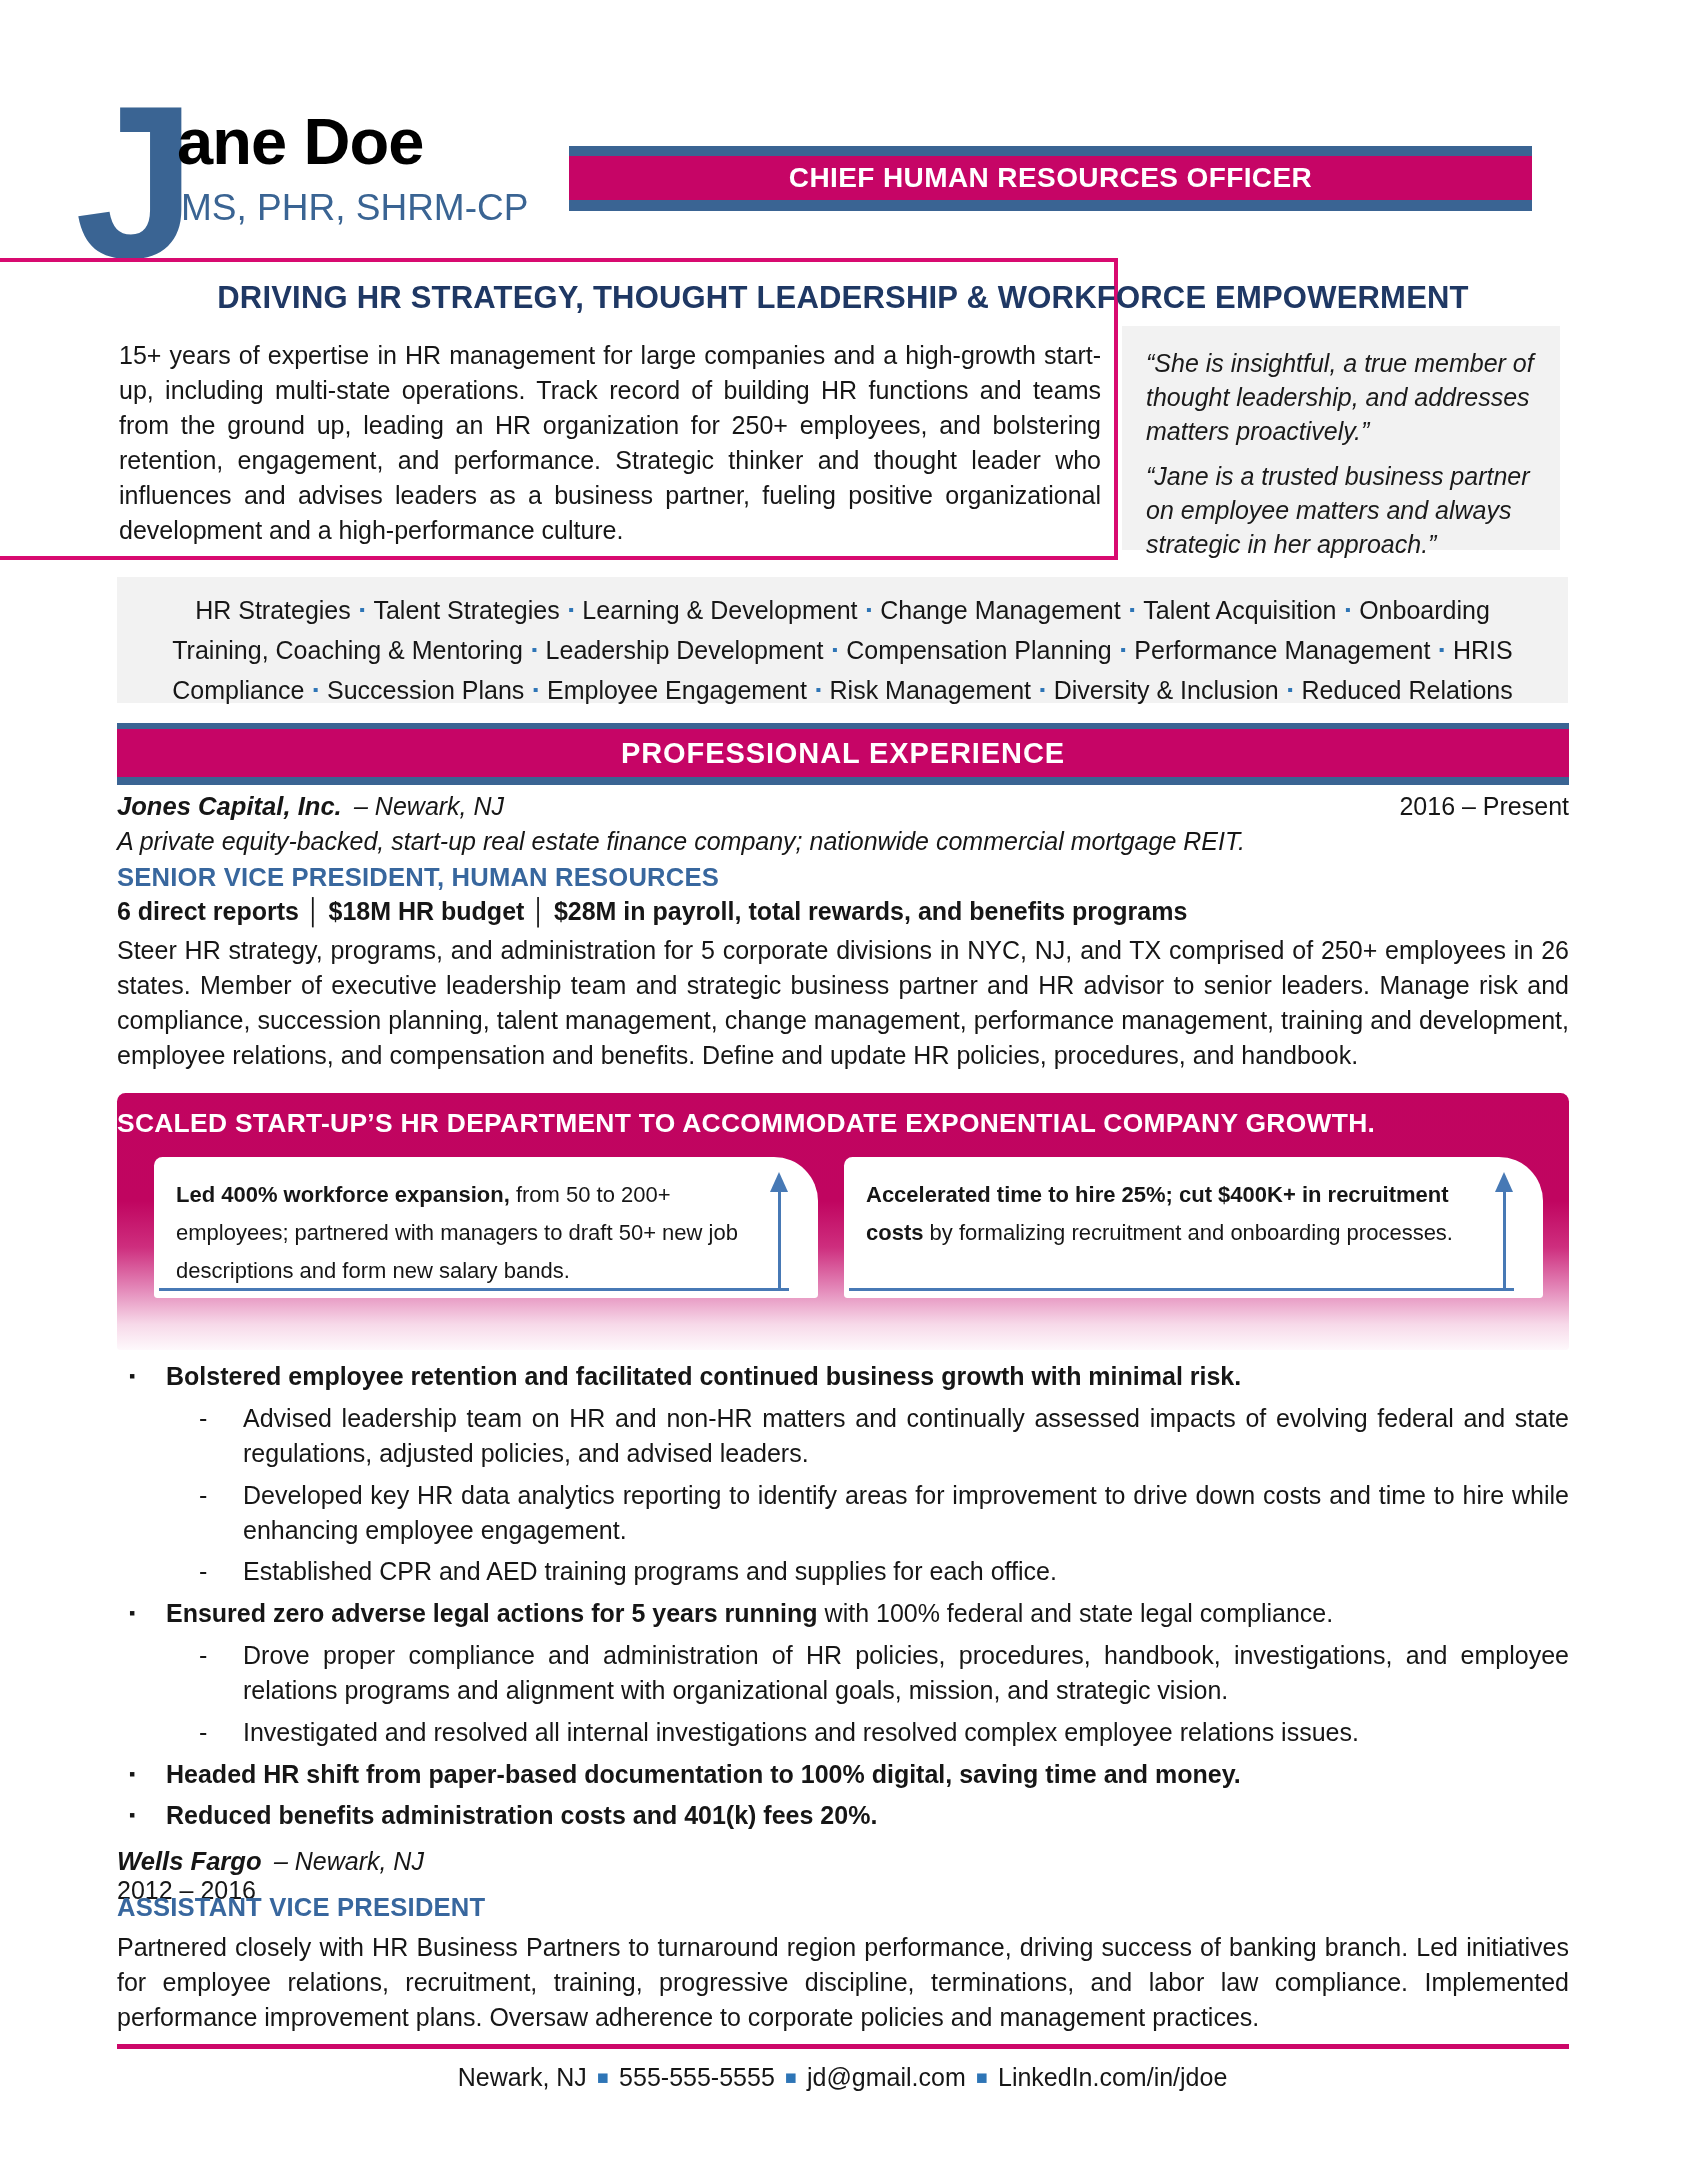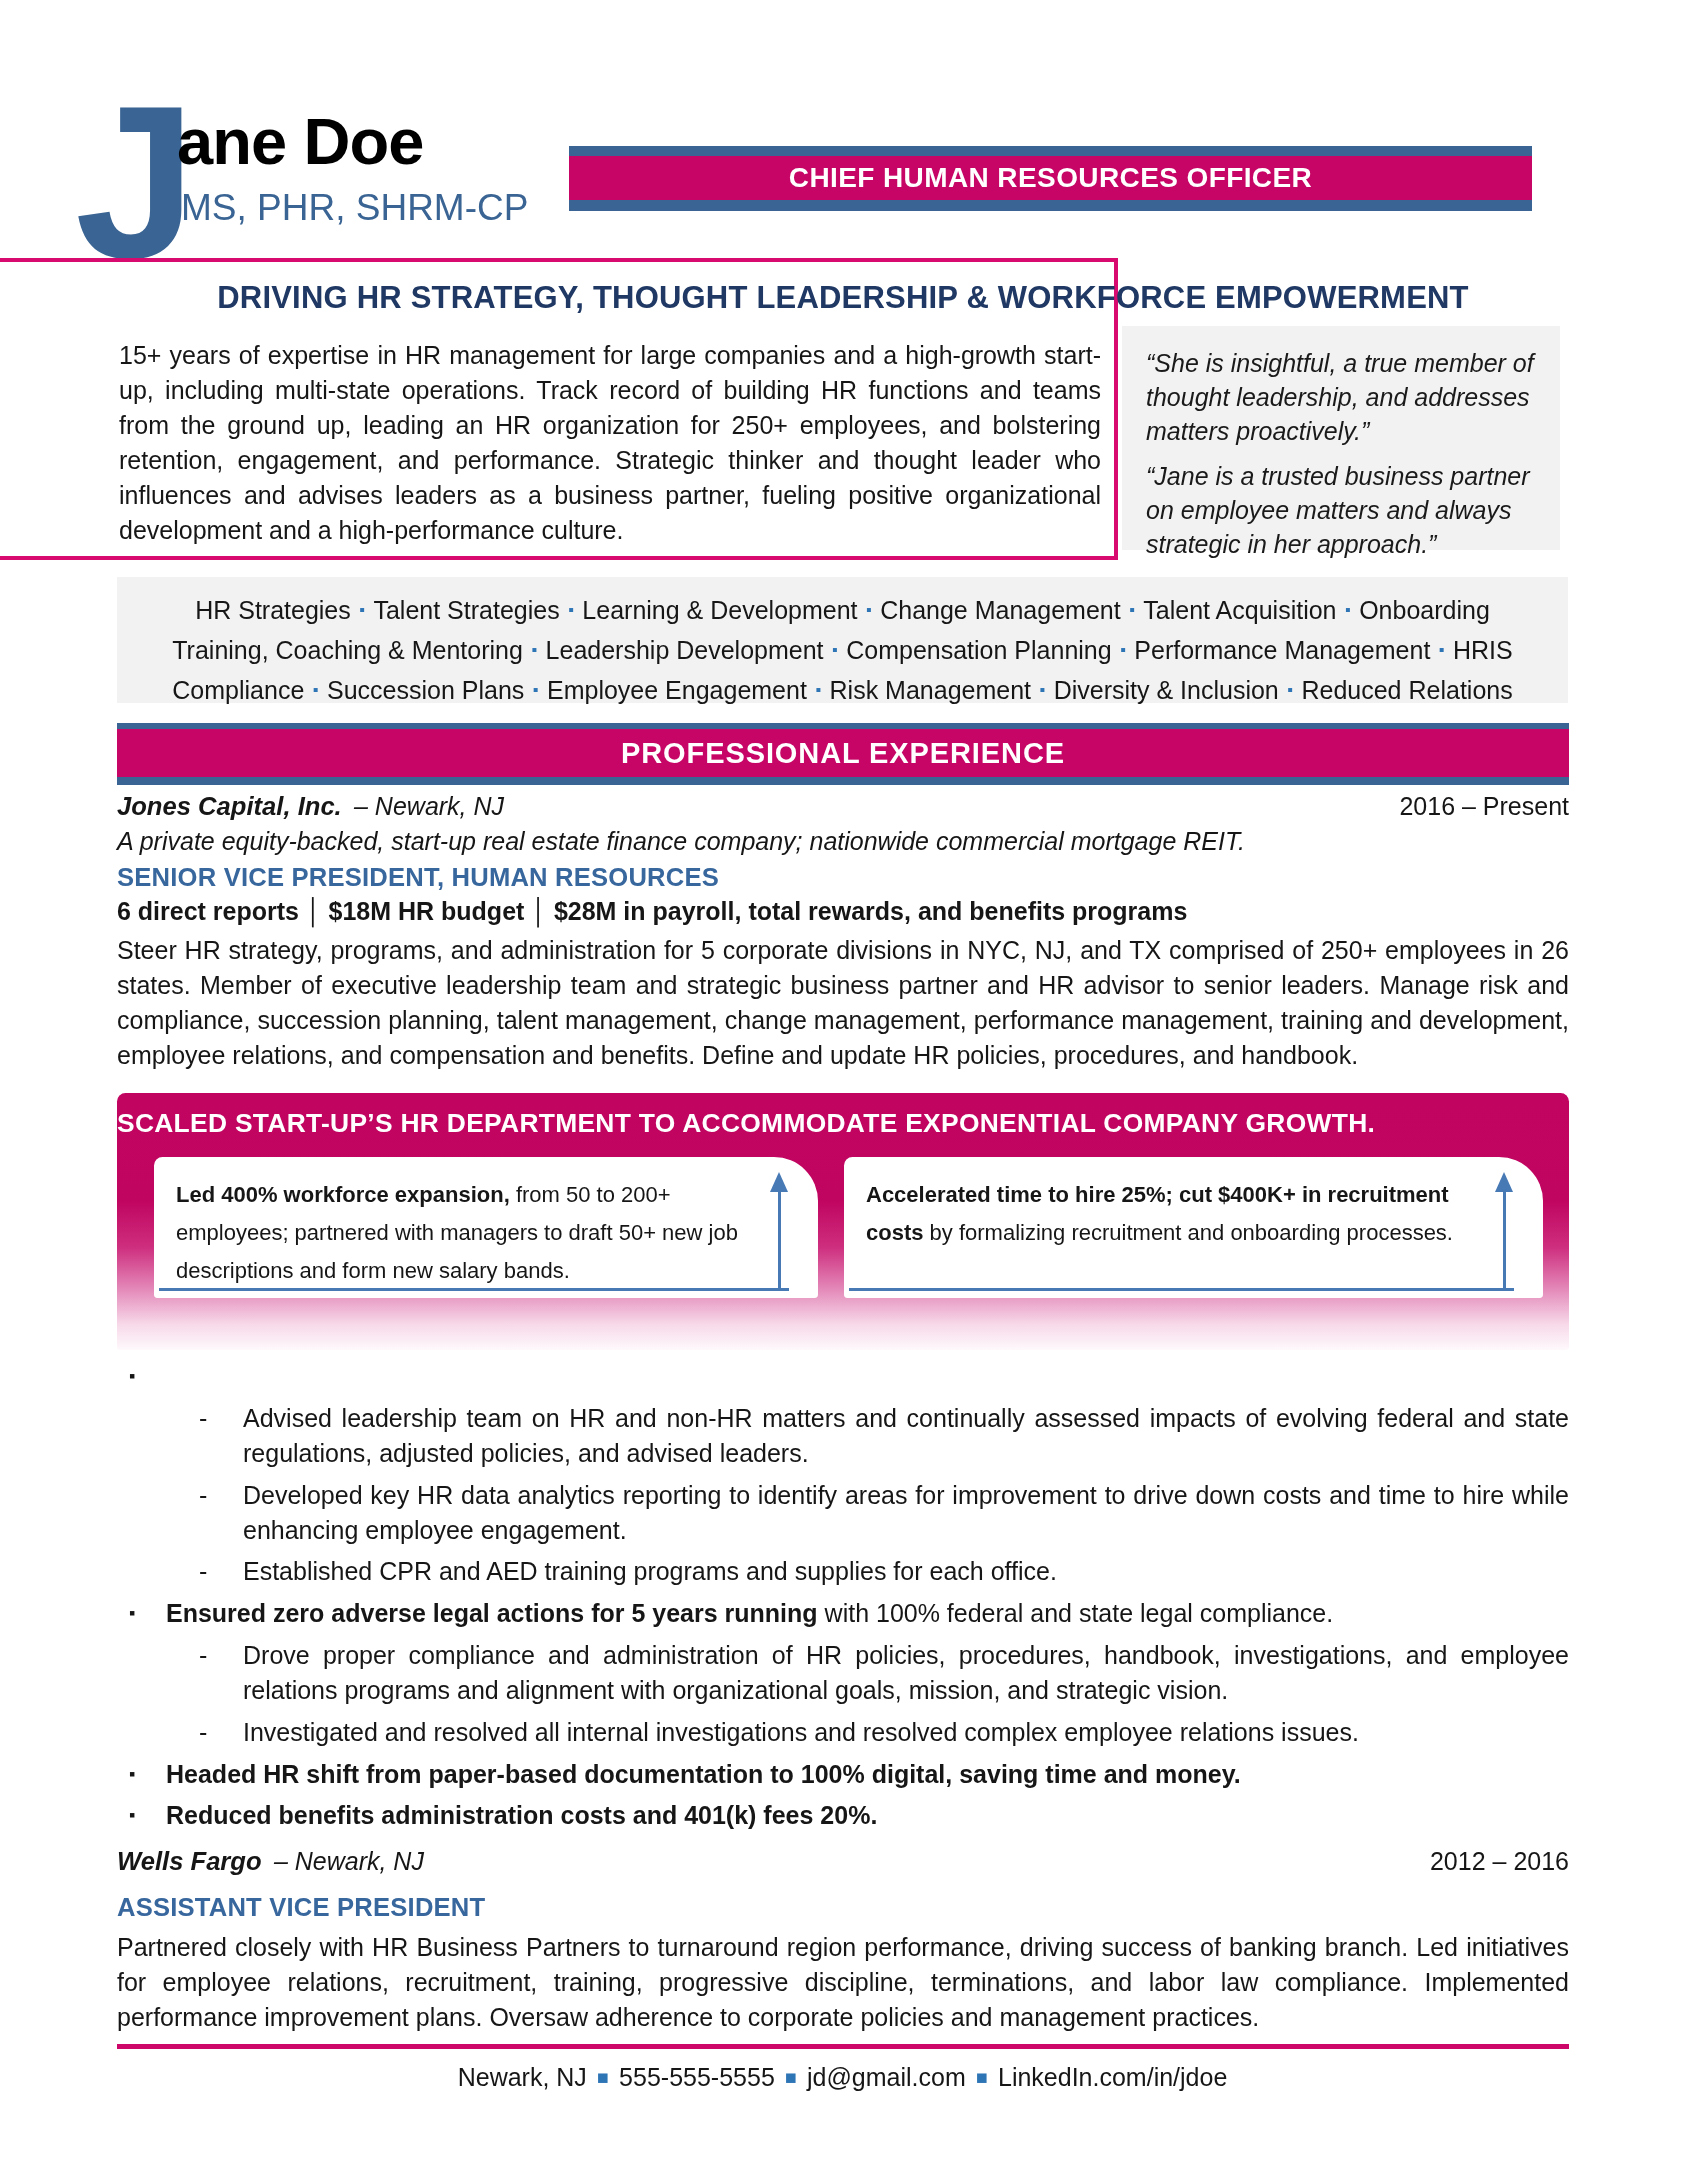--- a/index.html
+++ b/index.html
@@ -87,21 +87,21 @@
   .mb-row{display:flex;margin-bottom:6.8px;}
   .mb-marker{width:49px;padding-left:12px;box-sizing:border-box;font-size:18px;
              line-height:35px;flex:none;}
   .mb-text{font-size:25px;line-height:35px;font-weight:700;}
   .mb-text span{font-weight:400;}
   .sb-row{display:flex;margin-left:82px;margin-bottom:6.8px;}
   .sb-marker{width:44px;font-size:25px;line-height:35px;flex:none;}
   .sb-text{flex:1;font-size:25px;line-height:35px;text-align:justify;}
 
   
-  .job2-head{top:1847px;}
+  .job2-head{top:1847px;flex-direction:column;}
   .job2-title{top:1893px;}
   .job2-summary{top:1930px;}
 
   
   .bottom-rule{position:absolute;left:117px;top:2044px;width:1452px;height:5.1px;
                background:#CC0769;}
   .footer{position:absolute;left:0;top:2063px;width:100%;text-align:center;font-size:25px;}
   .fsep{color:#2E75B6;font-size:19.6px;margin:0 10.2px;position:relative;top:-1.7px;}
 </style>
 </head>
@@ -170,20 +170,21 @@
       <div class="card-underline"></div>
       <div class="arrow-line"></div>
       <div class="arrow-head"></div>
     </div>
   </div>
 
   <div class="bullets">
 
     <div class="mb-row">
       <span class="mb-marker">▪</span>
+      <div class="mb-text"><b>Bolstered employee retention and facilitated continued business growth with minimal risk.</b><span></span></div>
     </div>
     <div class="sb-row">
       <span class="sb-marker">-</span>
       <div class="sb-text">Advised leadership team on HR and non-HR matters and continually assessed impacts of evolving federal and state regulations, adjusted policies, and advised leaders.</div>
     </div>
     <div class="sb-row">
       <span class="sb-marker">-</span>
       <div class="sb-text">Developed key HR data analytics reporting to identify areas for improvement to drive down costs and time to hire while enhancing employee engagement.</div>
     </div>
     <div class="sb-row">

